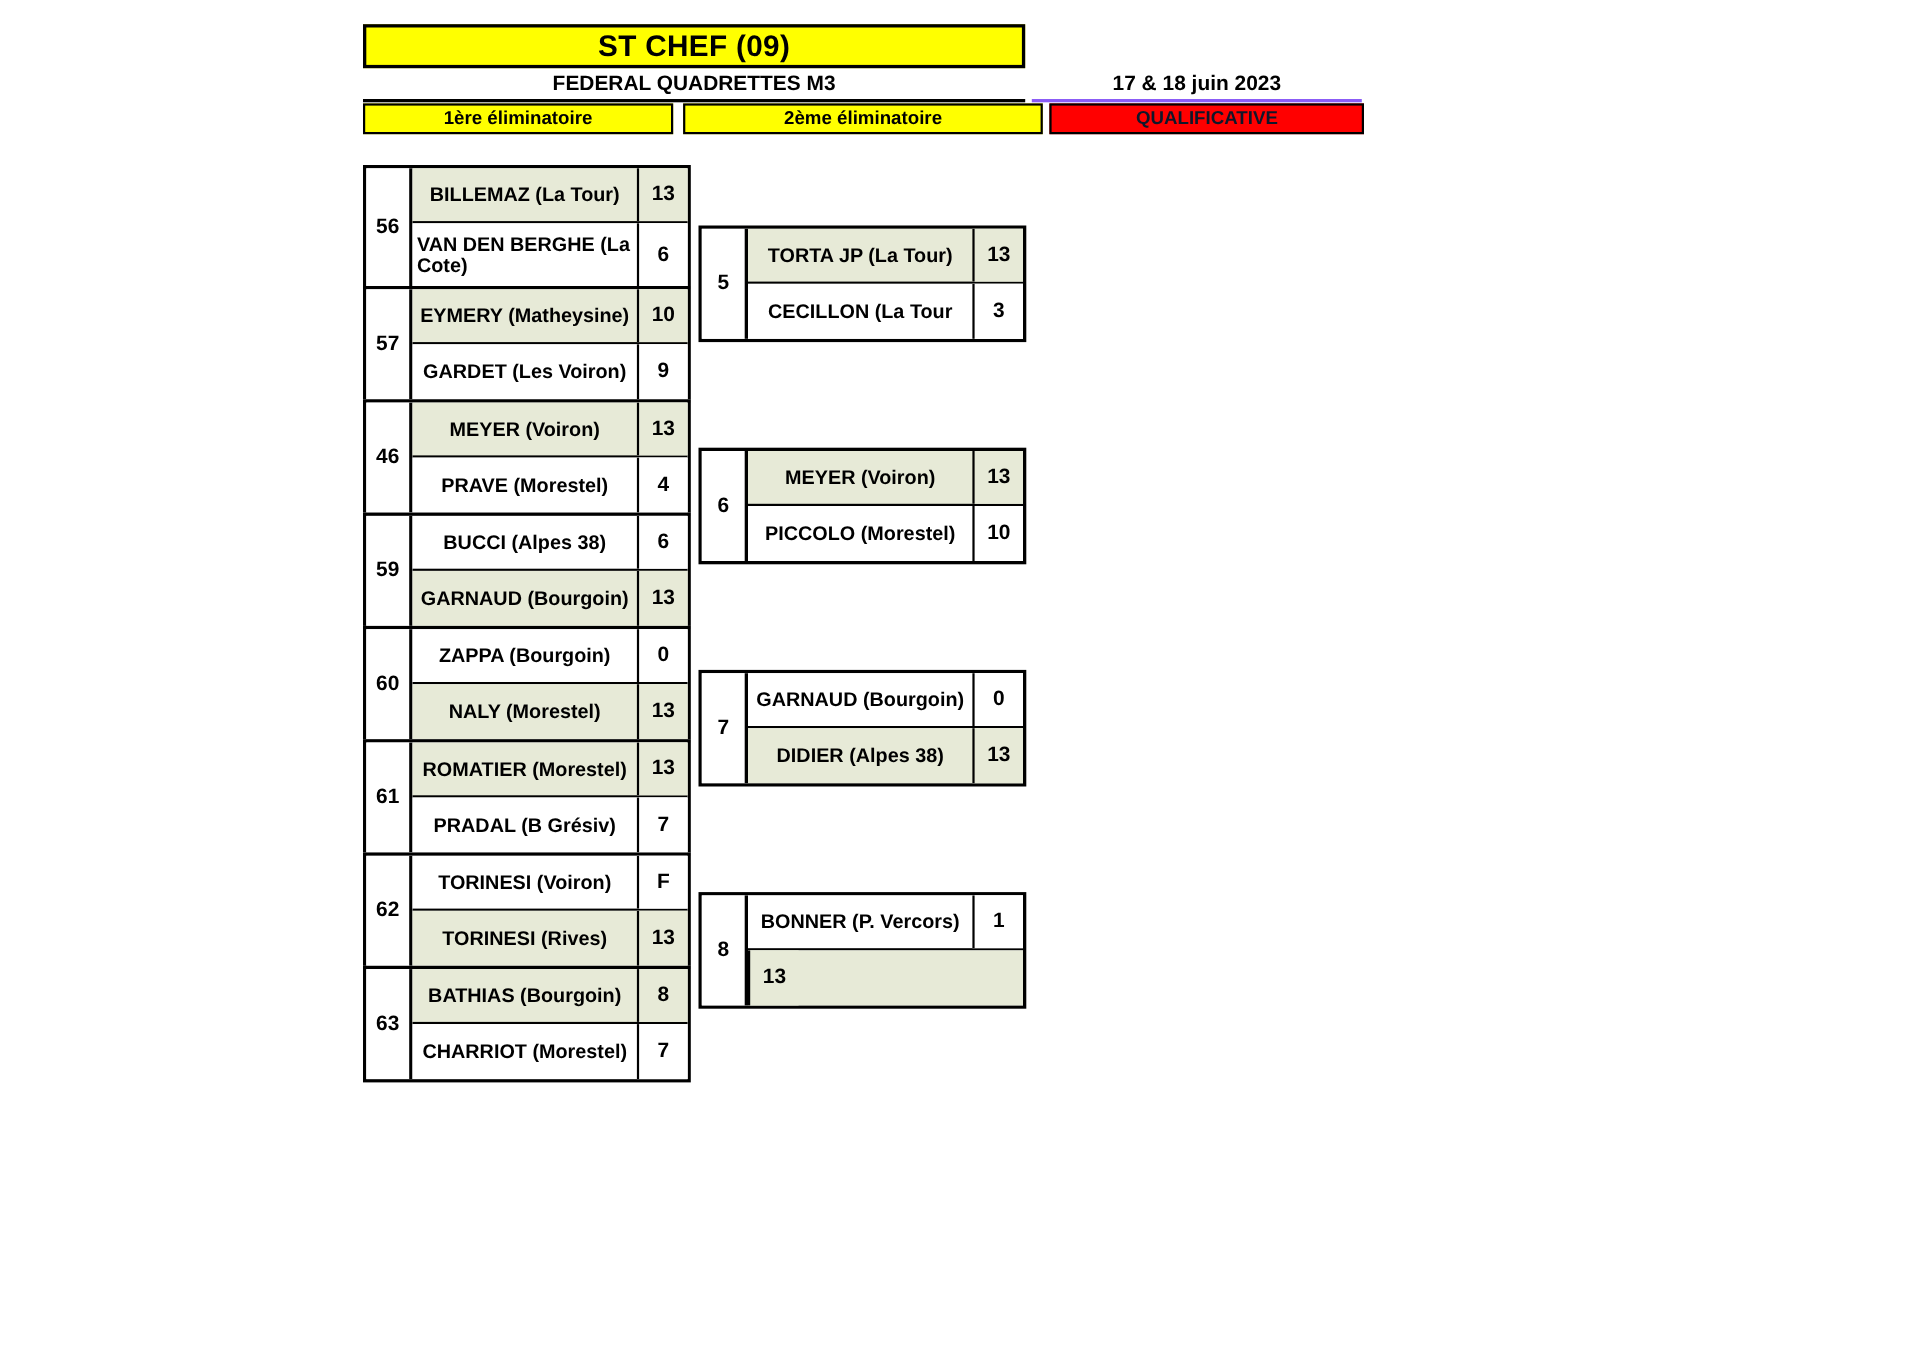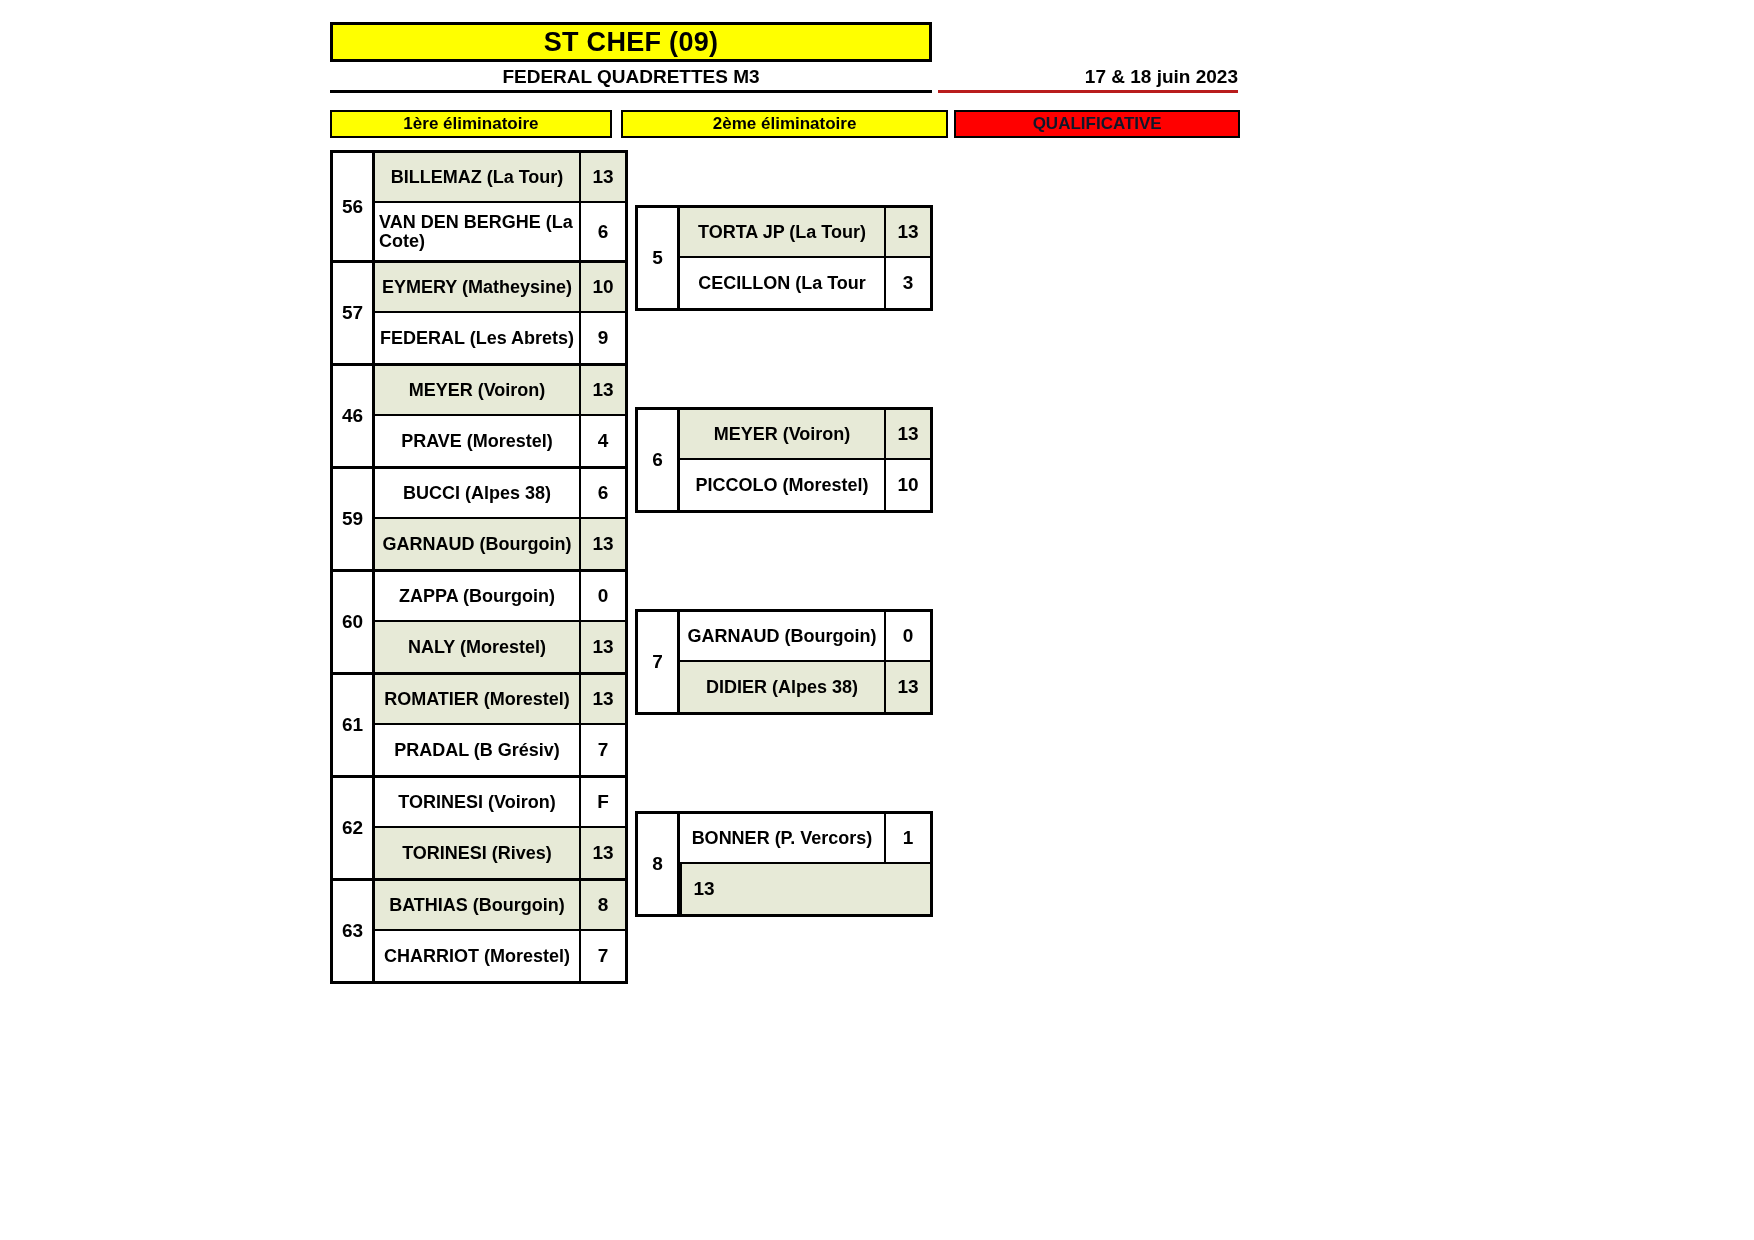--- a/index.html
+++ b/index.html
@@ -61,31 +61,31 @@
     text-align: center;
     font-size: 19px;
     font-weight: bold;
     border-bottom: 3px solid #000000;
     padding-bottom: 2px;
     box-sizing: border-box;
   }
   .date-box {
     width: 300px;
     margin-left: 6px;
-    text-align: right;
+    text-align: center;
     font-size: 19px;
     font-weight: bold;
-    border-bottom: 3px solid #b91c1c;
+    border-bottom: 3px solid #8b5cf6;
     padding-bottom: 2px;
     box-sizing: border-box;
   }
 
   .phase-row {
     display: flex;
-    margin-top: 17px;
+    margin-top: 1px;
   }
   .phase-box {
     height: 28px;
     border: 2px solid #000000;
     box-sizing: border-box;
     display: flex;
     align-items: center;
     justify-content: center;
     font-size: 17px;
     font-weight: bold;
@@ -211,21 +211,21 @@
     </div>
 
     <div class="match">
       <div class="m-num">57</div>
       <div class="m-teams">
         <div class="t-row first win">
           <div class="t-name">EYMERY (Matheysine)</div>
           <div class="t-score win">10</div>
         </div>
         <div class="t-row lose">
-          <div class="t-name">FEDERAL (Les Abrets)</div>
+          <div class="t-name">GARDET (Les Voiron)</div>
           <div class="t-score lose">9</div>
         </div>
       </div>
     </div>
 
     <div class="match">
       <div class="m-num">46</div>
       <div class="m-teams">
         <div class="t-row first win">
           <div class="t-name">MEYER (Voiron)</div>

